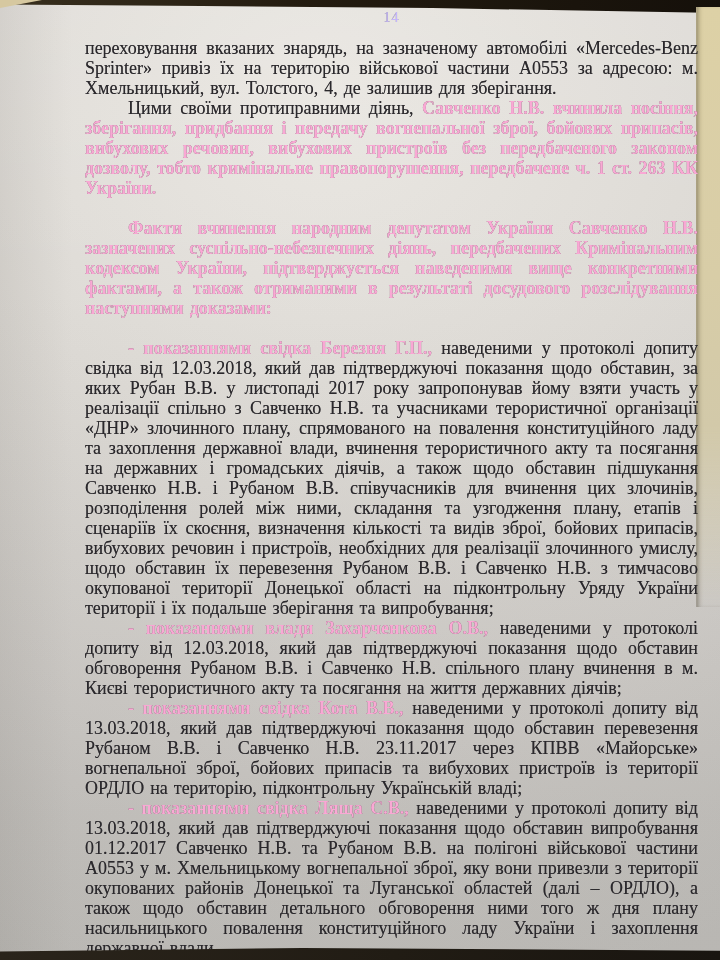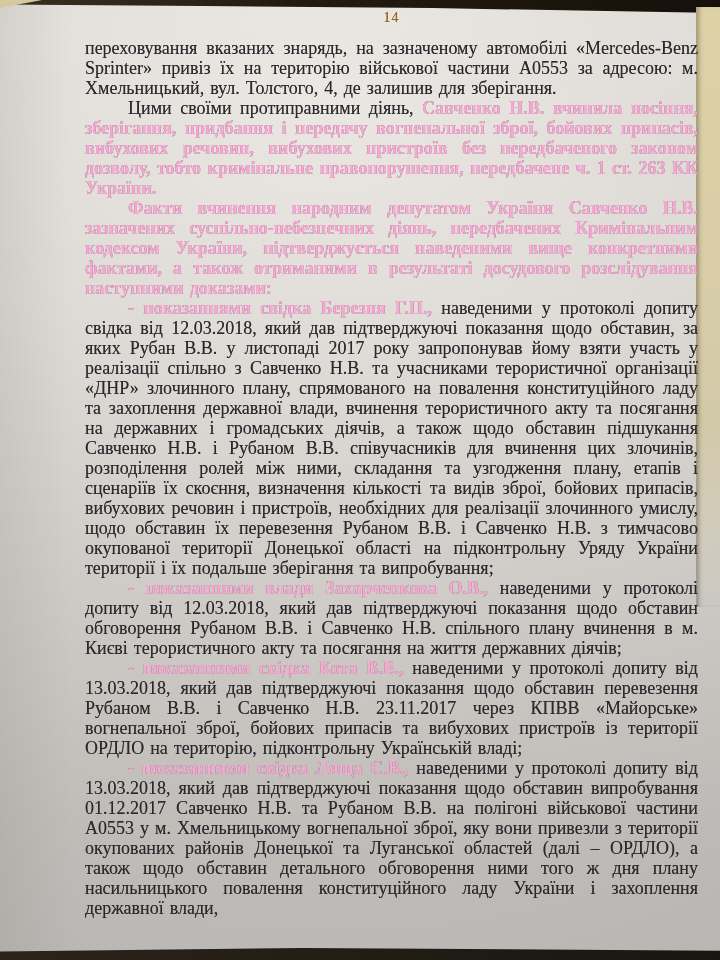--- a/index.html
+++ b/index.html
@@ -44,38 +44,38 @@
   .edge-bottom {
     position: absolute; bottom: 0; left: 0; width: 720px; height: 12px;
     background: linear-gradient(90deg, #2a241b 0%, #211c14 55%, #191510 100%);
     clip-path: polygon(0 30%, 42% 0, 100% 22%, 100% 100%, 0 100%);
   }
 
   .page-number {
     position: absolute; top: 10px; left: 85px; width: 613px;
     text-align: center;
     font-size: 14px; letter-spacing: 1px;
-    color: #a16207;
+    color: #c4b5fd;
     text-shadow: 0 0 0.5px rgba(46,44,48,0.6);
   }
 
   .text-block {
     position: absolute; top: 38px; left: 85px; width: 613px;
     color: #2a282c;
     font-size: 18px;
     line-height: 20px;
     text-shadow: 0 0 0.55px rgba(42,40,44,0.55);
     word-spacing: 1.5px;
   }
   .para {
     margin: 0;
     text-align: justify;
   }
   .para.indent { text-indent: 43px; }
-  .para.space-before { }
+  .para.space-before { margin-top: 20px; }
   .seg { font-weight: normal; }
   .seg.bold { font-weight: bold; color: #f9a8d4; text-shadow: 0 0 0.6px rgba(28,26,30,0.7); }
 </style>
 </head>
 <body>
 
 <div class="photo">
   <div class="paper"></div>
   <div class="edge-top"></div>
   <div class="corner-wedge"></div>

